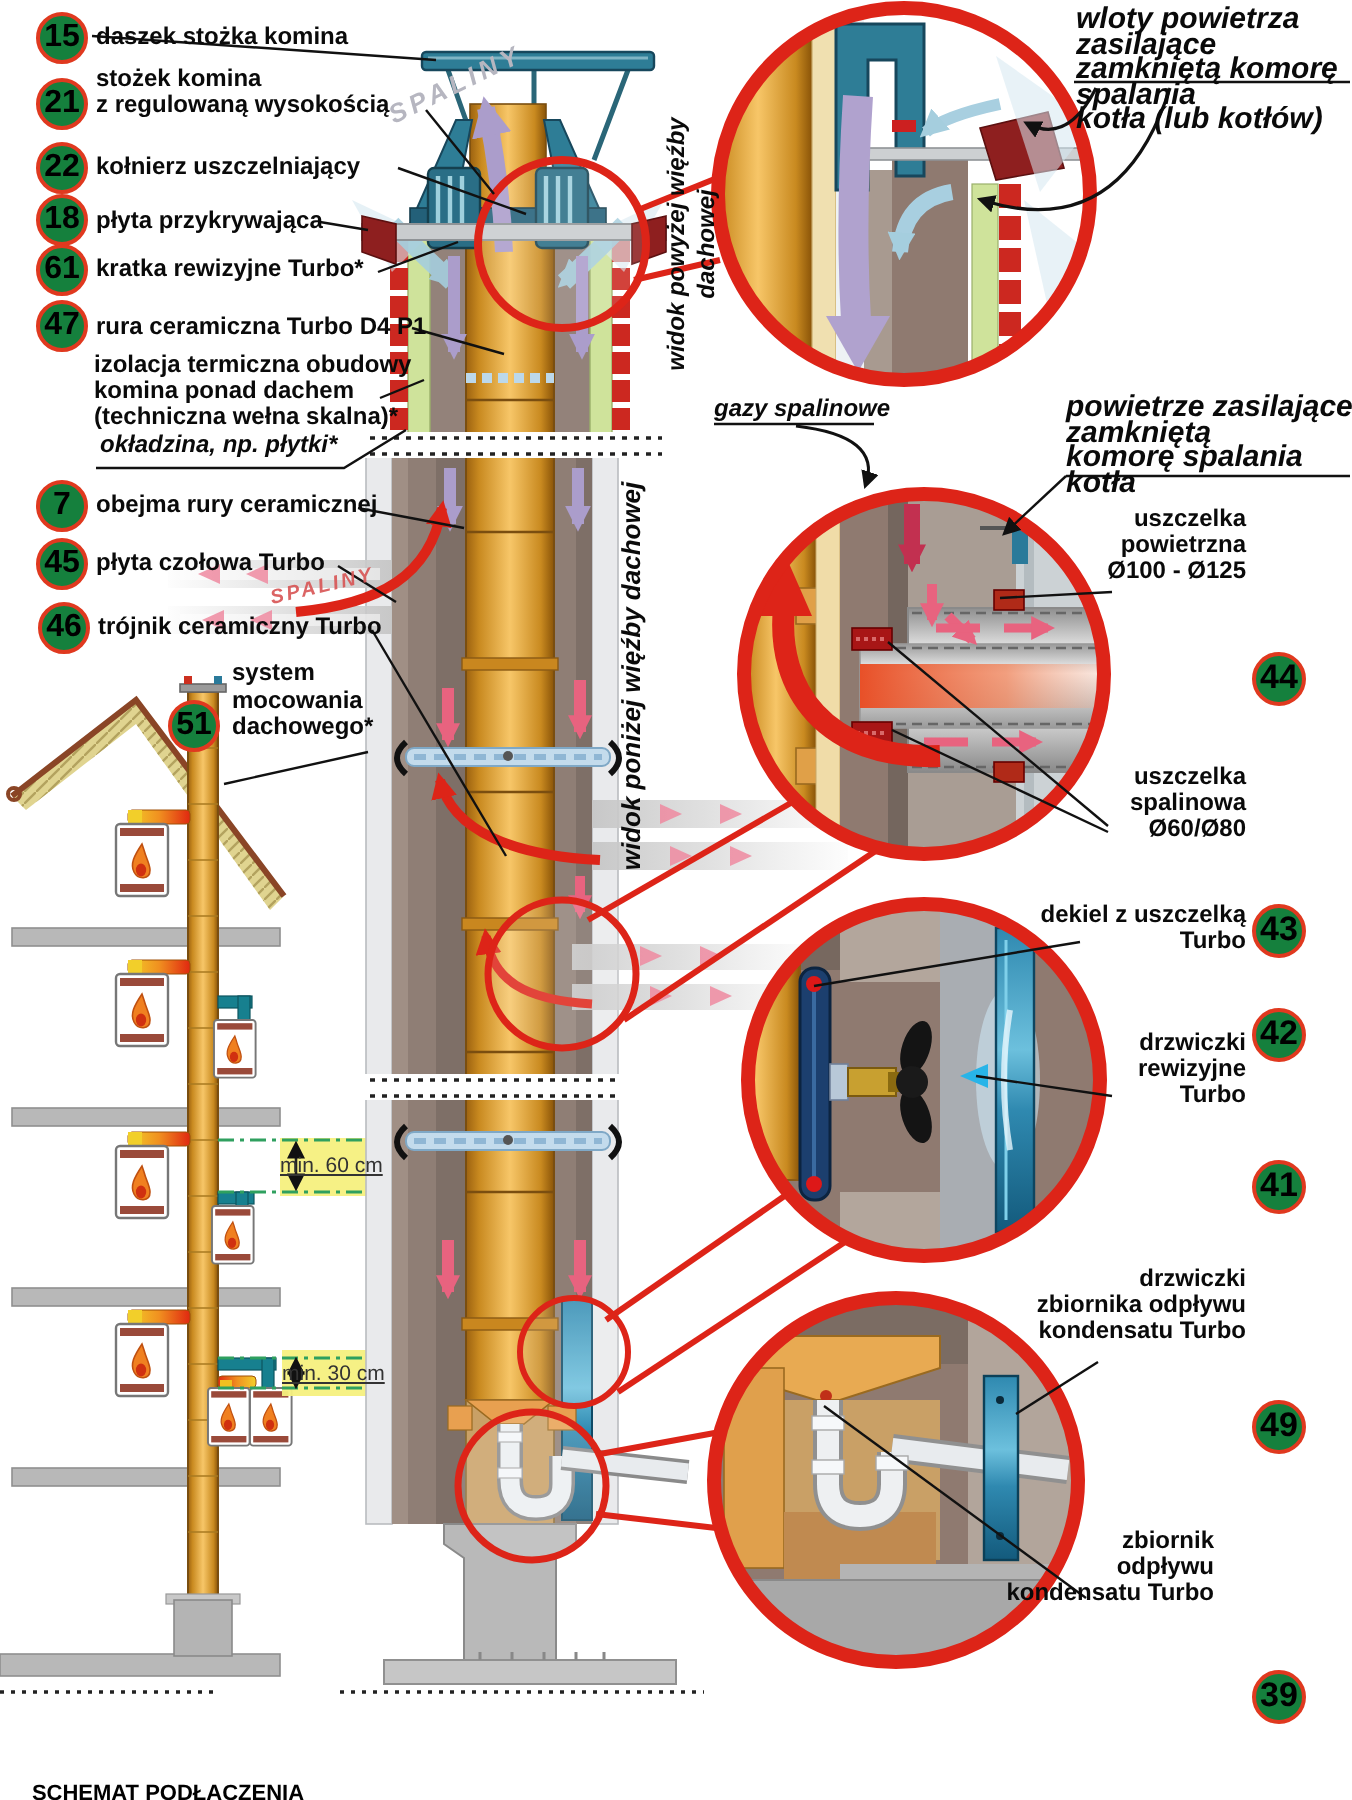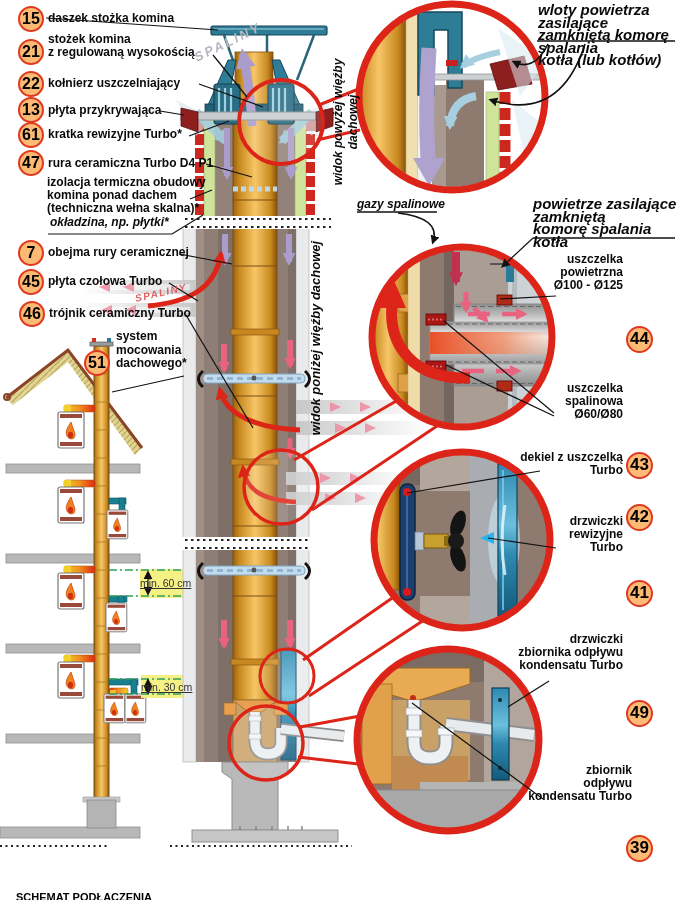--- a/index.html
+++ b/index.html
@@ -1,21 +1,21 @@
 <!DOCTYPE html>
 <html><head>
 <meta charset="utf-8">
 <style>
   html,body{margin:0;padding:0;background:#fff;}
   #stage{position:relative;width:676px;height:900px;background:#fff;overflow:hidden;
          font-family:"Liberation Sans",sans-serif;}
   #art{position:absolute;left:0;top:0;z-index:0;}
   .ov{position:absolute;z-index:2;margin-top:40px;}
   .num{position:absolute;z-index:3;width:26px;height:26px;border:2.6px solid #e0391f;border-radius:50%;
-       background:#fdba74;color:#000;font:bold 16px/21px "Liberation Sans",sans-serif;text-align:center;
+       background:#15803d;color:#000;font:bold 16px/21px "Liberation Sans",sans-serif;text-align:center;
        box-sizing:border-box;}
   .numR{width:27px;height:27px;font:bold 17px/22px "Liberation Sans",sans-serif;margin-top:48px;}
   .lbl{position:absolute;z-index:2;font:bold 12px/13px "Liberation Sans",sans-serif;color:#0a0a0a;
        white-space:pre-line;}
   .it{font-style:italic;}
   .sm{font-size:15px;line-height:12.5px;}
   .rlbl{text-align:right;}
   .vert{transform:rotate(-90deg);text-align:center;font:italic bold 12px/15px "Liberation Sans",sans-serif;}
   .badge{position:absolute;z-index:2;font:10.5px/12px "Liberation Sans",sans-serif;color:#333;text-decoration:underline;}
   .cap{font:bold 11px/11.6px "Liberation Sans",sans-serif;text-align:center;white-space:pre-line;color:#000;}
@@ -453,21 +453,21 @@
     <path d="M585,44 Q560,122 491,100" stroke-width="1.6" marker-end="url(#mBlackSm)"></path>
   </g>
 
   <text transform="translate(197,62) rotate(-26)" fill="#b6b6c0" font-family="Liberation Sans, sans-serif" font-size="13" font-weight="bold" font-style="italic" letter-spacing="2.5">SPALINY</text>
   <text transform="translate(136,302) rotate(-13)" fill="#d85454" font-family="Liberation Sans, sans-serif" font-size="10" font-weight="bold" font-style="italic" letter-spacing="1.5" opacity=".9">SPALINY</text>
 </svg>
 
 <div class="num" style="left:18px;top:6px">15</div>
 <div class="num" style="left:18px;top:39px">21</div>
 <div class="num" style="left:18px;top:71px">22</div>
-<div class="num" style="left:18px;top:97px">13</div>
+<div class="num" style="left:18px;top:97px">18</div>
 <div class="num" style="left:18px;top:122px">61</div>
 <div class="num" style="left:18px;top:150px">47</div>
 <div class="lbl" style="left:48px;top:12px">daszek stożka komina</div>
 <div class="lbl" style="left:48px;top:33px">stożek komina
 z regulowaną wysokością</div>
 <div class="lbl" style="left:48px;top:77px">kołnierz uszczelniający</div>
 <div class="lbl" style="left:48px;top:104px">płyta przykrywająca</div>
 <div class="lbl" style="left:48px;top:128px">kratka rewizyjne Turbo*</div>
 <div class="lbl" style="left:48px;top:157px">rura ceramiczna Turbo D4 P1</div>
 <div class="lbl" style="left:47px;top:176px">izolacja termiczna obudowy
@@ -497,21 +497,21 @@
 Turbo</div>
 <div class="num numR" style="left:626px;top:456px">42</div>
 <div class="lbl rlbl" style="right:53px;top:515px">drzwiczki
 rewizyjne
 Turbo</div>
 <div class="num numR" style="left:626px;top:532px">41</div>
 <div class="lbl rlbl" style="right:53px;top:633px">drzwiczki
 zbiornika odpływu
 kondensatu Turbo</div>
 <div class="num numR" style="left:626px;top:652px">49</div>
-<div class="lbl rlbl" style="right:44px;top:764px">zbiornik
+<div class="lbl rlbl" style="right:69px;top:764px">zbiornik
 odpływu
 kondensatu Turbo</div>
 <div class="num numR" style="left:626px;top:787px">39</div>
 
 <div class="lbl it sm" style="left:538px;top:4px;width:138px">wloty powietrza zasilające
 zamkniętą komorę spalania
 kotła (lub kotłów)</div>
 <div class="lbl it" style="left:357px;top:198px">gazy spalinowe</div>
 <div class="lbl it sm" style="left:533px;top:198px;width:145px">powietrze zasilające
 zamkniętą

